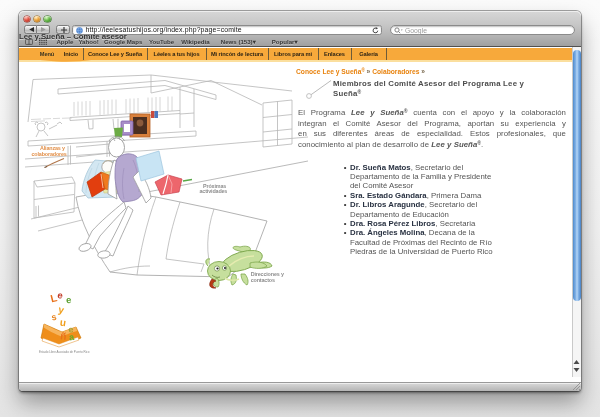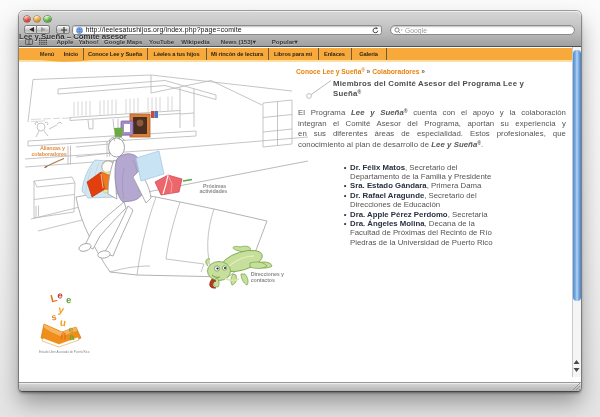--- a/index.html
+++ b/index.html
@@ -182,26 +182,27 @@
   <div id="heading">Miembros del Comité Asesor del Programa Lee y Sueña<span style="font-size:5px;position:relative;top:-2.2px;line-height:0">®</span></div>
 
   <div id="para">
    <div>El Programa <b><i>Lee y Sueña<span style="font-size:5px;position:relative;top:-2.2px;line-height:0">®</span></i></b> cuenta con el apoyo y la colaboración</div>
    <div>integran el Comité Asesor del Programa, aportan su experiencia y</div>
    <div>en sus diferentes áreas de especialidad. Estos profesionales, que</div>
    <div class="last">conocimiento al plan de desarrollo de <b><i>Lee y Sueña<span style="font-size:5px;position:relative;top:-2.2px;line-height:0">®</span></i></b>.</div>
   </div>
 
   <div id="list">
-   <div style="position:relative;"><span class="bull">•</span><b>Dr. Félix Matos</b>, Secretario del</div>
+   <div style="position:relative;"><span class="bull">•</span><b>Dr. Sueña Matos</b>, Secretario del</div>
    <div>Departamento de la Familia y Presidente</div>
+   <div>del Comité Asesor</div>
    <div style="position:relative;"><span class="bull">•</span><b>Sra. Estado Gándara</b>, Primera Dama</div>
-   <div style="position:relative;"><span class="bull">•</span><b>Dr. Rafael Aragunde</b>, Secretario del</div>
-   <div>Direcciones de Educación</div>
-   <div style="position:relative;"><span class="bull">•</span><b>Dra. Apple Pérez Perdomo</b>, Secretaria</div>
+   <div style="position:relative;"><span class="bull">•</span><b>Dr. Libros Aragunde</b>, Secretario del</div>
+   <div>Departamento de Educación</div>
+   <div style="position:relative;"><span class="bull">•</span><b>Dra. Rosa Pérez Libros</b>, Secretaria</div>
    <div style="position:relative;"><span class="bull">•</span><b>Dra. Ángeles Molina</b>, Decana de la</div>
    <div>Facultad de Próximas del Recinto de Río</div>
    <div>Piedras de la Universidad de Puerto Rico</div>
   </div>
 
   <svg id="illus" width="330" height="320" viewBox="19 47 330 320">
    <g fill="none" stroke="#b6b6b6" stroke-width=".8">
 
     <path d="M33,79.5 L151,75 L292,91"></path>
     <path d="M33,79.5 L28,122"></path>

